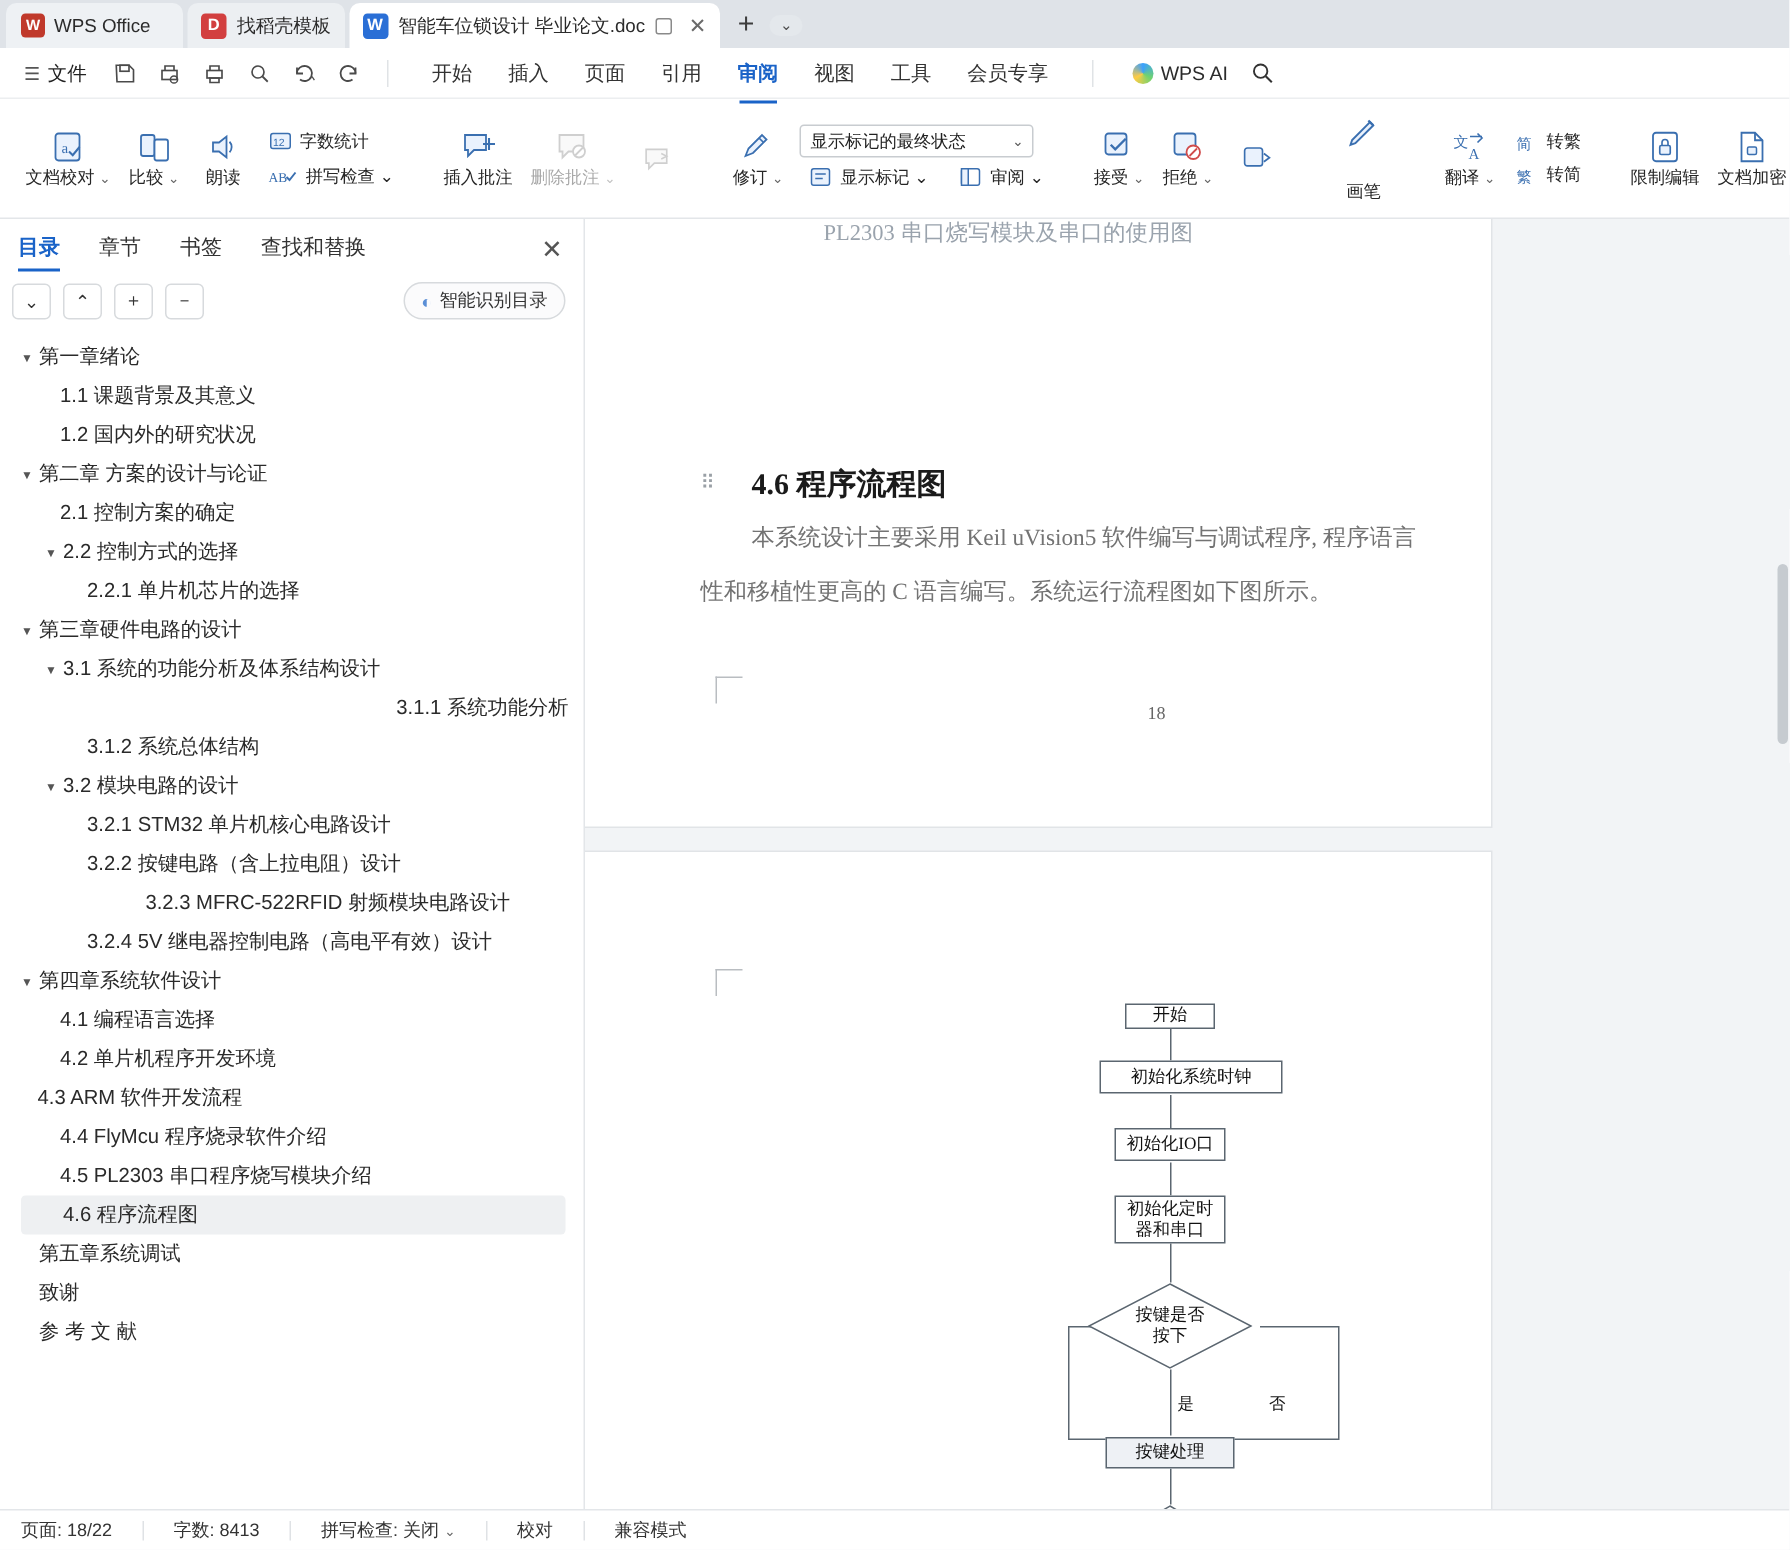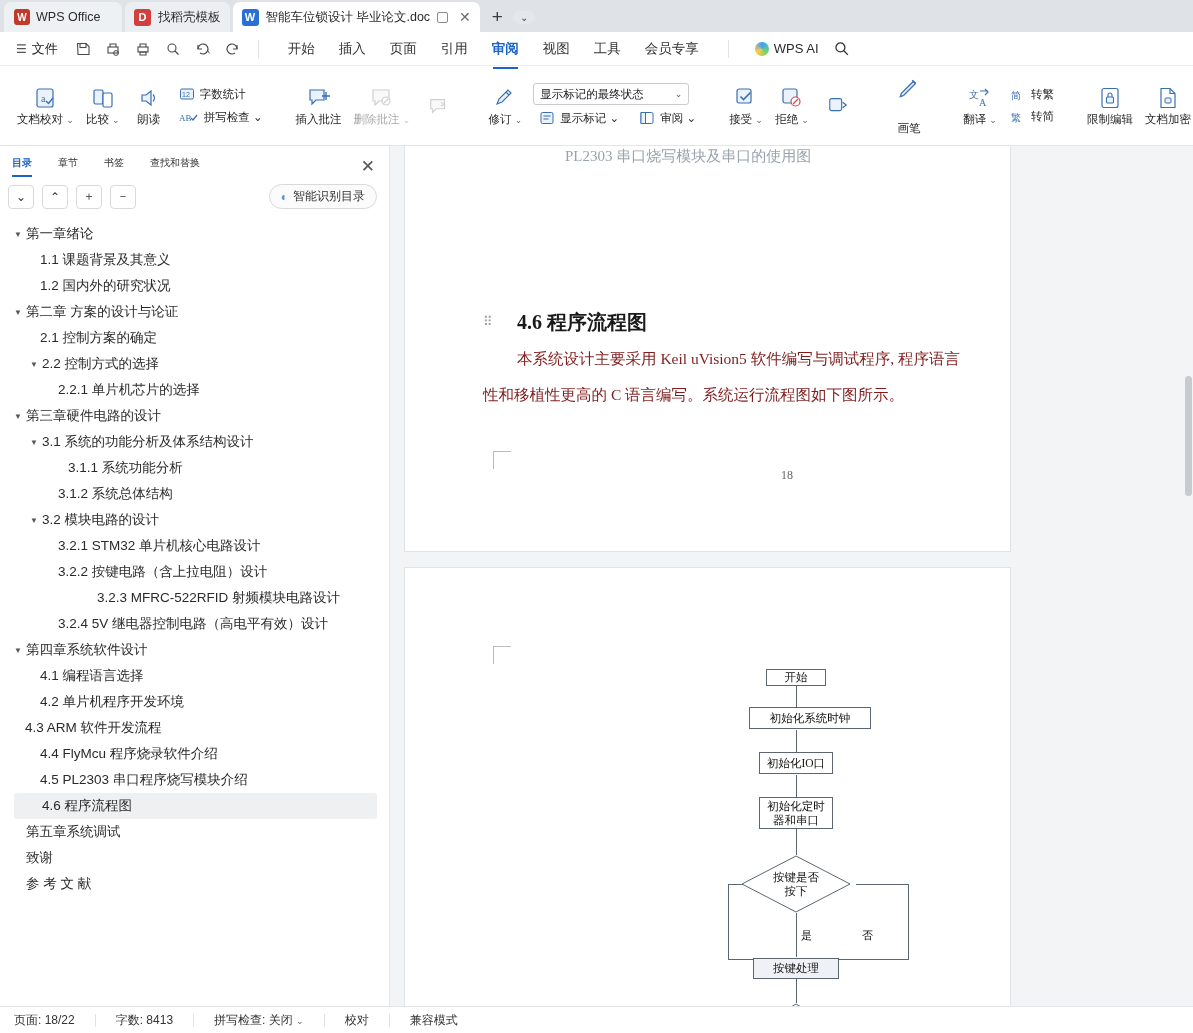--- a/index.html
+++ b/index.html
@@ -101,21 +101,21 @@
   }
   .selectbox .car { font-size: 9px; color:#555; }
   .ghost { opacity: .4; }
 
   
   .body { position: absolute; top: 146px; left: 0; right: 0; bottom: 27px; display: flex; }
 
   
   .navpane { width: 390px; background:#fff; border-right: 1px solid #e3e6e9; display:flex; flex-direction:column; }
   .nav-head { display:flex; align-items:center; padding: 10px 12px 8px 12px; gap: 26px; position: relative;}
-  .nav-tab { font-size: 10px; color:#333; }
+  .nav-tab { font-size: 14px; color:#333; }
   .nav-tab.active { color:#1a63c8; font-weight:600; position: relative;}
   .nav-tab.active::after { content:""; position:absolute; left:0; right:0; bottom:-7px; height:2px; background:#1a63c8; }
   .nav-close { position:absolute; right: 14px; top: 10px; font-size: 17px; color:#555; }
   .nav-tools { display:flex; align-items:center; gap: 8px; padding: 6px 12px 10px 8px; }
   .ntool {
     width: 26px; height: 24px; border:1px solid #d7dadd; border-radius:4px; background:#fff;
     display:flex; align-items:center; justify-content:center; font-size: 12px; color:#333;
   }
   .smart-btn {
     margin-left: auto; display:flex; align-items:center; gap:5px; font-size:12px; color:#333;
@@ -126,30 +126,29 @@
   .toc-row .tw { width: 16px; text-align:center; font-size: 8px; color:#555; flex: 0 0 16px; }
   .toc-row .txt { white-space: nowrap; overflow: hidden; text-overflow: ellipsis; }
   .toc-row.sel { background: #eef0f2; border-radius: 3px; margin: 0 12px 0 14px; padding-left: 0; }
   .toc-row.sel .txt { padding-left: 2px; }
 
   
   .docarea { flex: 1; background: #f2f4f6; position: relative; overflow: hidden; }
   .page {
     position: absolute; left: 0; width: 605px; background: #fff;
     box-shadow: 0 0 0 1px #e1e4e7;
-    margin-left: 16px;
   }
   .page1 { top: -55px; height: 460px; }
   .page2 { top: 422px; height: 700px; }
   .corner { position:absolute; width:18px; height:18px; border-left:1px solid #b9bdc1; border-top:1px solid #b9bdc1;}
   .doc-h {
     font-size: 20px; font-weight: 700; color:#1a1a1a; font-family:"Liberation Serif", serif;
   }
   .doc-p {
-    font-size: 15.5px; color:#7f1d1d; line-height: 2.0; font-family:"Liberation Serif", serif;
+    font-size: 15.5px; color:#737373; line-height: 2.0; font-family:"Liberation Serif", serif;
   }
   .handle { position:absolute; color:#9aa0a6; font-size: 12px; letter-spacing:1px; line-height: 6px;}
   .pagenum { position: absolute; font-size: 12px; color:#666; font-family:"Liberation Serif", serif; }
   .faded { color:#9aa3ad; }
 
   
   .fc { position:absolute; left: 310px; top: 95px; width: 260px; height: 520px; }
   .fc-box {
     position:absolute; border:1px solid #5b6670; background:#fff; font-size: 11.5px;
     color:#111; display:flex; align-items:center; justify-content:center; text-align:center;
@@ -541,21 +540,21 @@
             <span class="txt">2.2.1 单片机芯片的选择</span>
           </div>
         <div class="toc-row" style="padding-left:10px;">
             <span class="tw">▼</span>
             <span class="txt">第三章硬件电路的设计</span>
           </div>
         <div class="toc-row" style="padding-left:26px;">
             <span class="tw">▼</span>
             <span class="txt">3.1 系统的功能分析及体系结构设计</span>
           </div>
-        <div class="toc-row" style="padding-left:68px;">
+        <div class="toc-row" style="padding-left:68px;justify-content:flex-end;">
             <span class="txt">3.1.1 系统功能分析</span>
           </div>
         <div class="toc-row" style="padding-left:58px;">
             <span class="txt">3.1.2 系统总体结构</span>
           </div>
         <div class="toc-row" style="padding-left:26px;">
             <span class="tw">▼</span>
             <span class="txt">3.2 模块电路的设计</span>
           </div>
         <div class="toc-row" style="padding-left:58px;">

